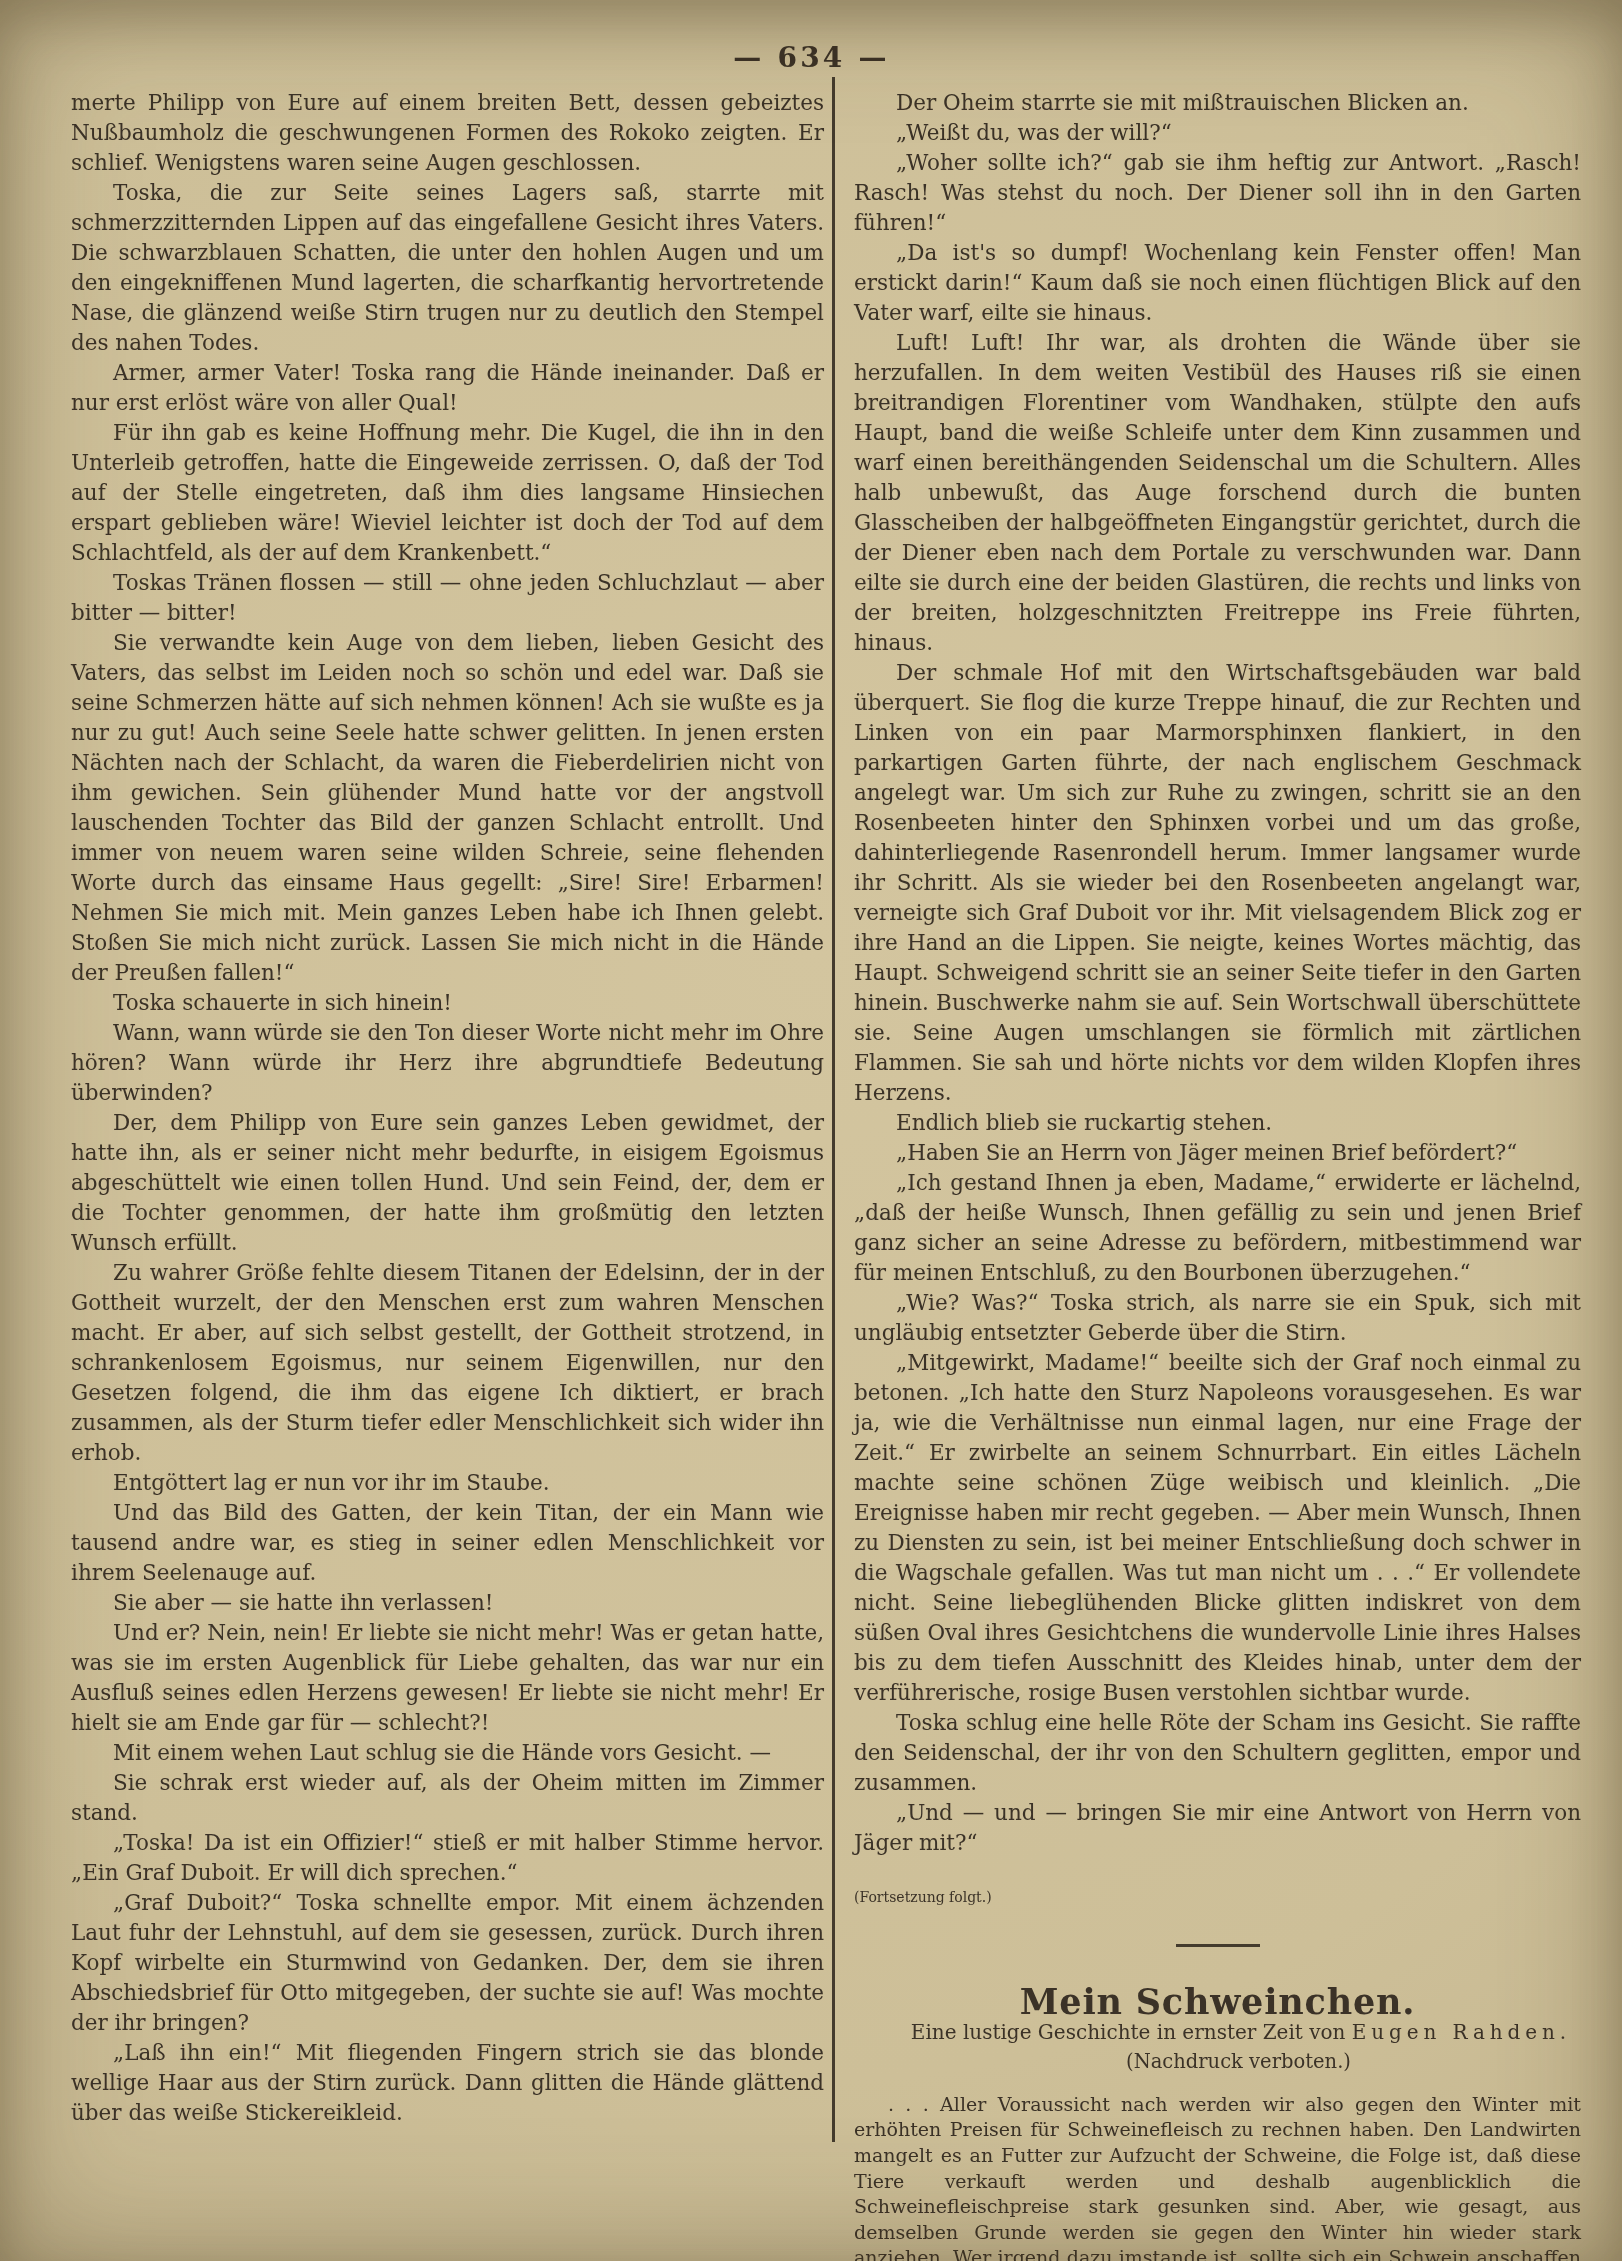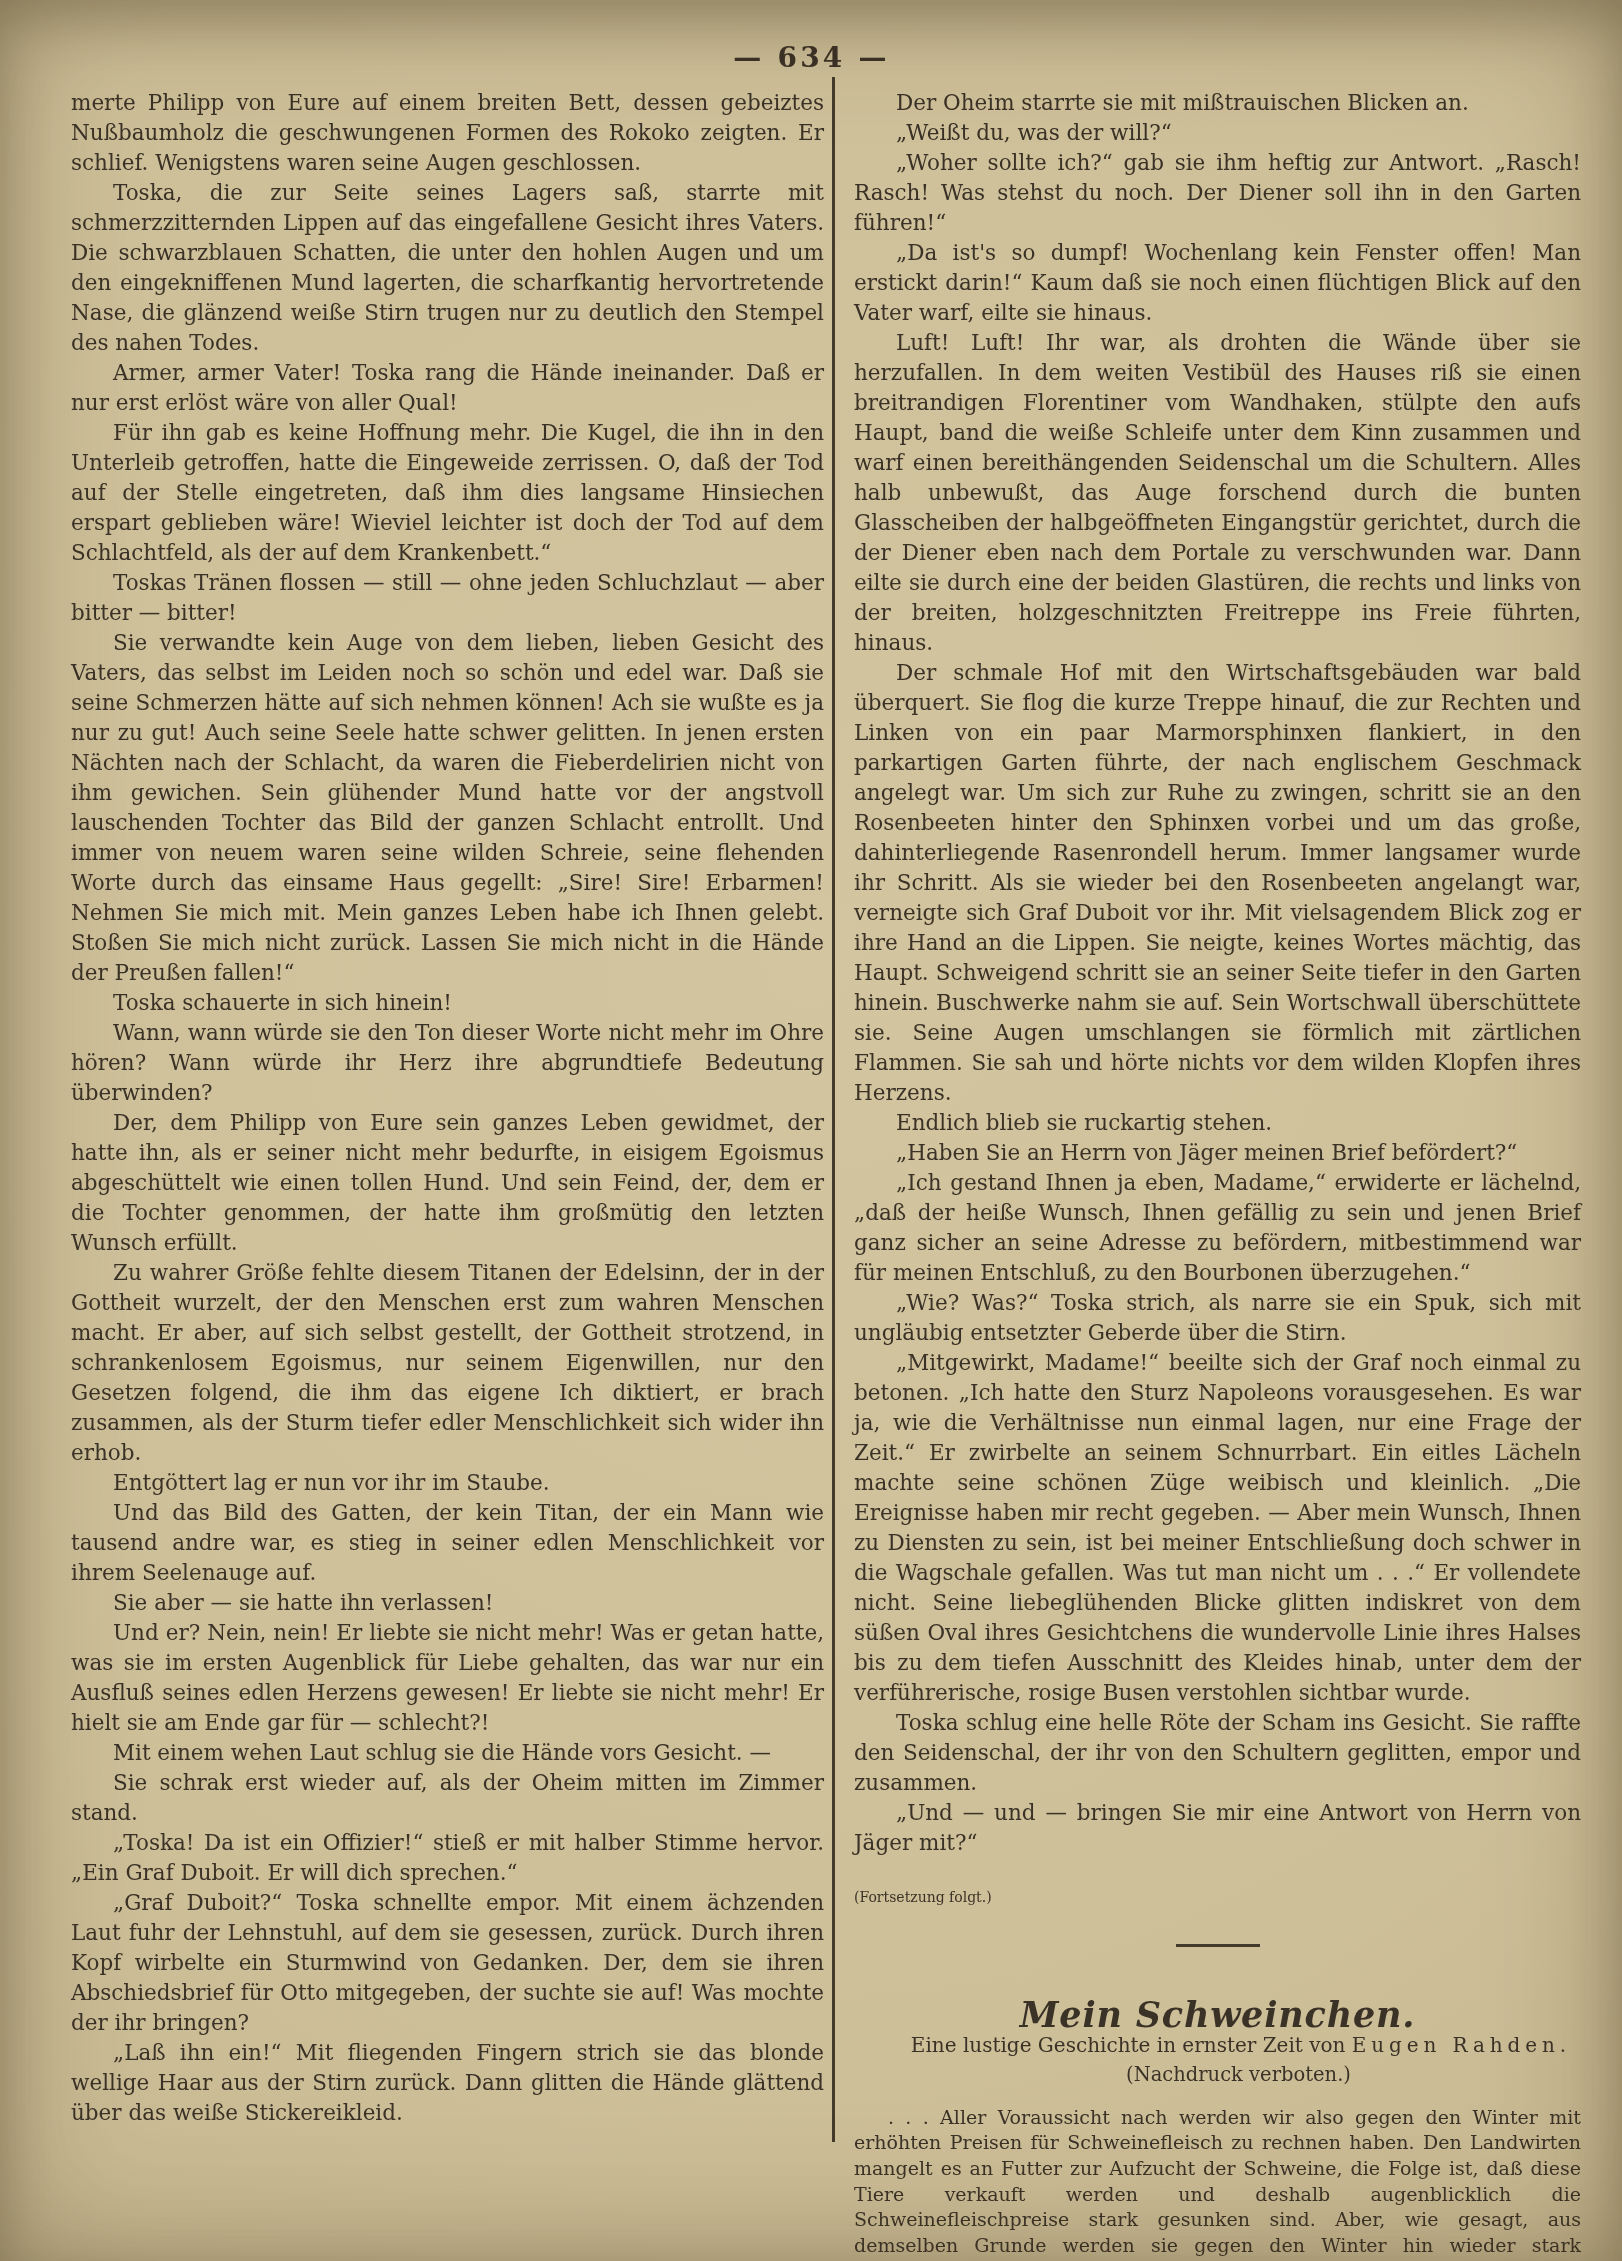--- a/index.html
+++ b/index.html
@@ -37,21 +37,21 @@
   .continuation{
     text-align:left; text-indent:0 !important;
     margin-top:24px !important; font-size:14px;
   }
   .hr-short{
     width:84px; height:3.2px; background:#443b2d;
     margin:32px auto 0 auto;
   }
   .story-title{
     text-align:center; font-size:35px; font-weight:bold;
-    margin-top:53px; letter-spacing:0.8px;font-style:italic;
+    margin-top:40px; letter-spacing:0.8px;
   }
   .story-subtitle{ text-align:center; font-size:20px; margin-top:13px; text-indent:0; }
   .story-subtitle .author{ letter-spacing:4.9px; }
   .story-copy{ text-align:center; font-size:19.5px; margin-top:8px; text-indent:0; }
   .story-body{ margin-top:14.6px; }
   .story-body p{
     margin:0; font-size:19px; line-height:25.6px;
     text-indent:34px; text-align:justify;
   }
 </style>

